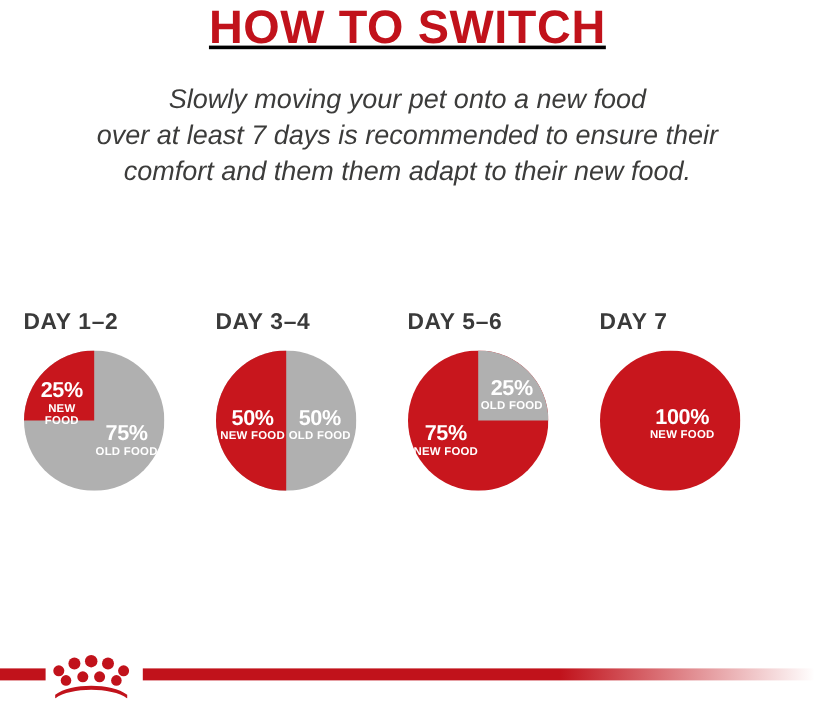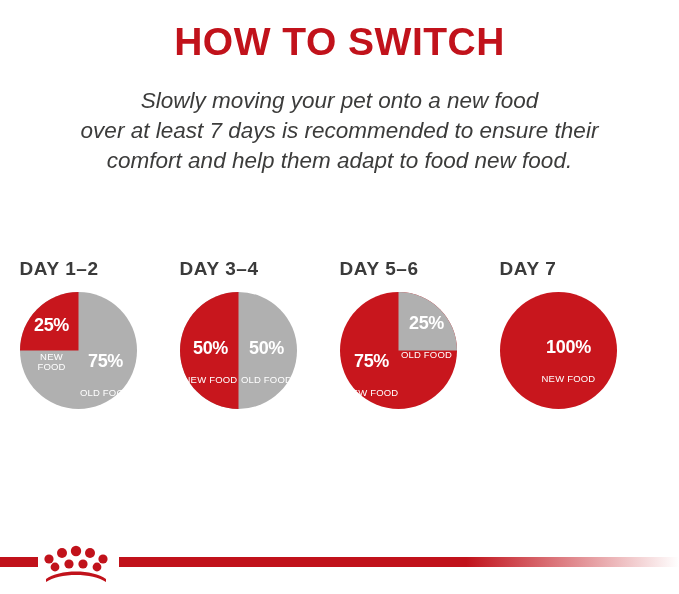--- a/index.html
+++ b/index.html
@@ -10,22 +10,23 @@
     width: 679px;
     height: 594px;
     background: #ffffff;
     font-family: "Liberation Sans", sans-serif;
     overflow: hidden;
     position: relative;
   }
 
   
   .title-block {
-    padding-top: 20px;
+    padding-top: 2px;
     text-align: center;
+    text-decoration: underline;
   }
   .title-line {
     color: #C1121B;
     font-family: "Liberation Sans", sans-serif;
     font-weight: bold;
     font-size: 39px;
     letter-spacing: 0.5px;
     line-height: 44px;
     white-space: nowrap;
   }
@@ -85,24 +86,24 @@
     pointer-events: none;
   }
   .slice-pct {
     font-size: 18px;
     font-weight: bold;
     letter-spacing: -0.3px;
     display: block;
   }
   .slice-name {
     font-size: 9.5px;
-    font-weight: normal;
+    font-weight: bold;
     letter-spacing: 0.2px;
     display: block;
-    margin-top: 18px;
+    margin-top: 2px;
   }
 
   
   .lbl-p1-new  { left: 6px;  top: 24px;  width: 52px; }
   .lbl-p1-old  { left: 58px; top: 60px;  width: 56px; }
   .lbl-p2-new  { left: 4px;  top: 47px;  width: 54px; }
   .lbl-p2-old  { left: 60px; top: 47px;  width: 54px; }
   .lbl-p3-old  { left: 60px; top: 22px;  width: 54px; }
   .lbl-p3-new  { left: 4px;  top: 60px;  width: 56px; }
   .lbl-p4-new  { left: 40px; top: 46px;  width: 58px; }
@@ -142,21 +143,21 @@
 </head>
 <body>
 
 <div class="title-block">
   <div class="title-line">HOW TO SWITCH</div>
 </div>
 
 <div class="intro-block">
   <div class="intro-line">Slowly moving your pet onto a new food</div>
   <div class="intro-line">over at least 7 days is recommended to ensure their</div>
-  <div class="intro-line">comfort and help them adapt to food new food.</div>
+  <div class="intro-line">comfort and them them adapt to their new food.</div>
 </div>
 
 <div class="pies-row">
 
   <div class="pie-cell">
     <div class="pie-day-label">DAY 1–2</div>
     <div class="pie-wrap">
       <svg class="pie-svg" viewBox="0 0 100 100">
         <circle cx="50" cy="50" r="50" fill="#B0B0B0"></circle>
         <path d="M50,50 L50,0 A50,50 0 0,0 0,50 Z" fill="#C8161D"></path>

